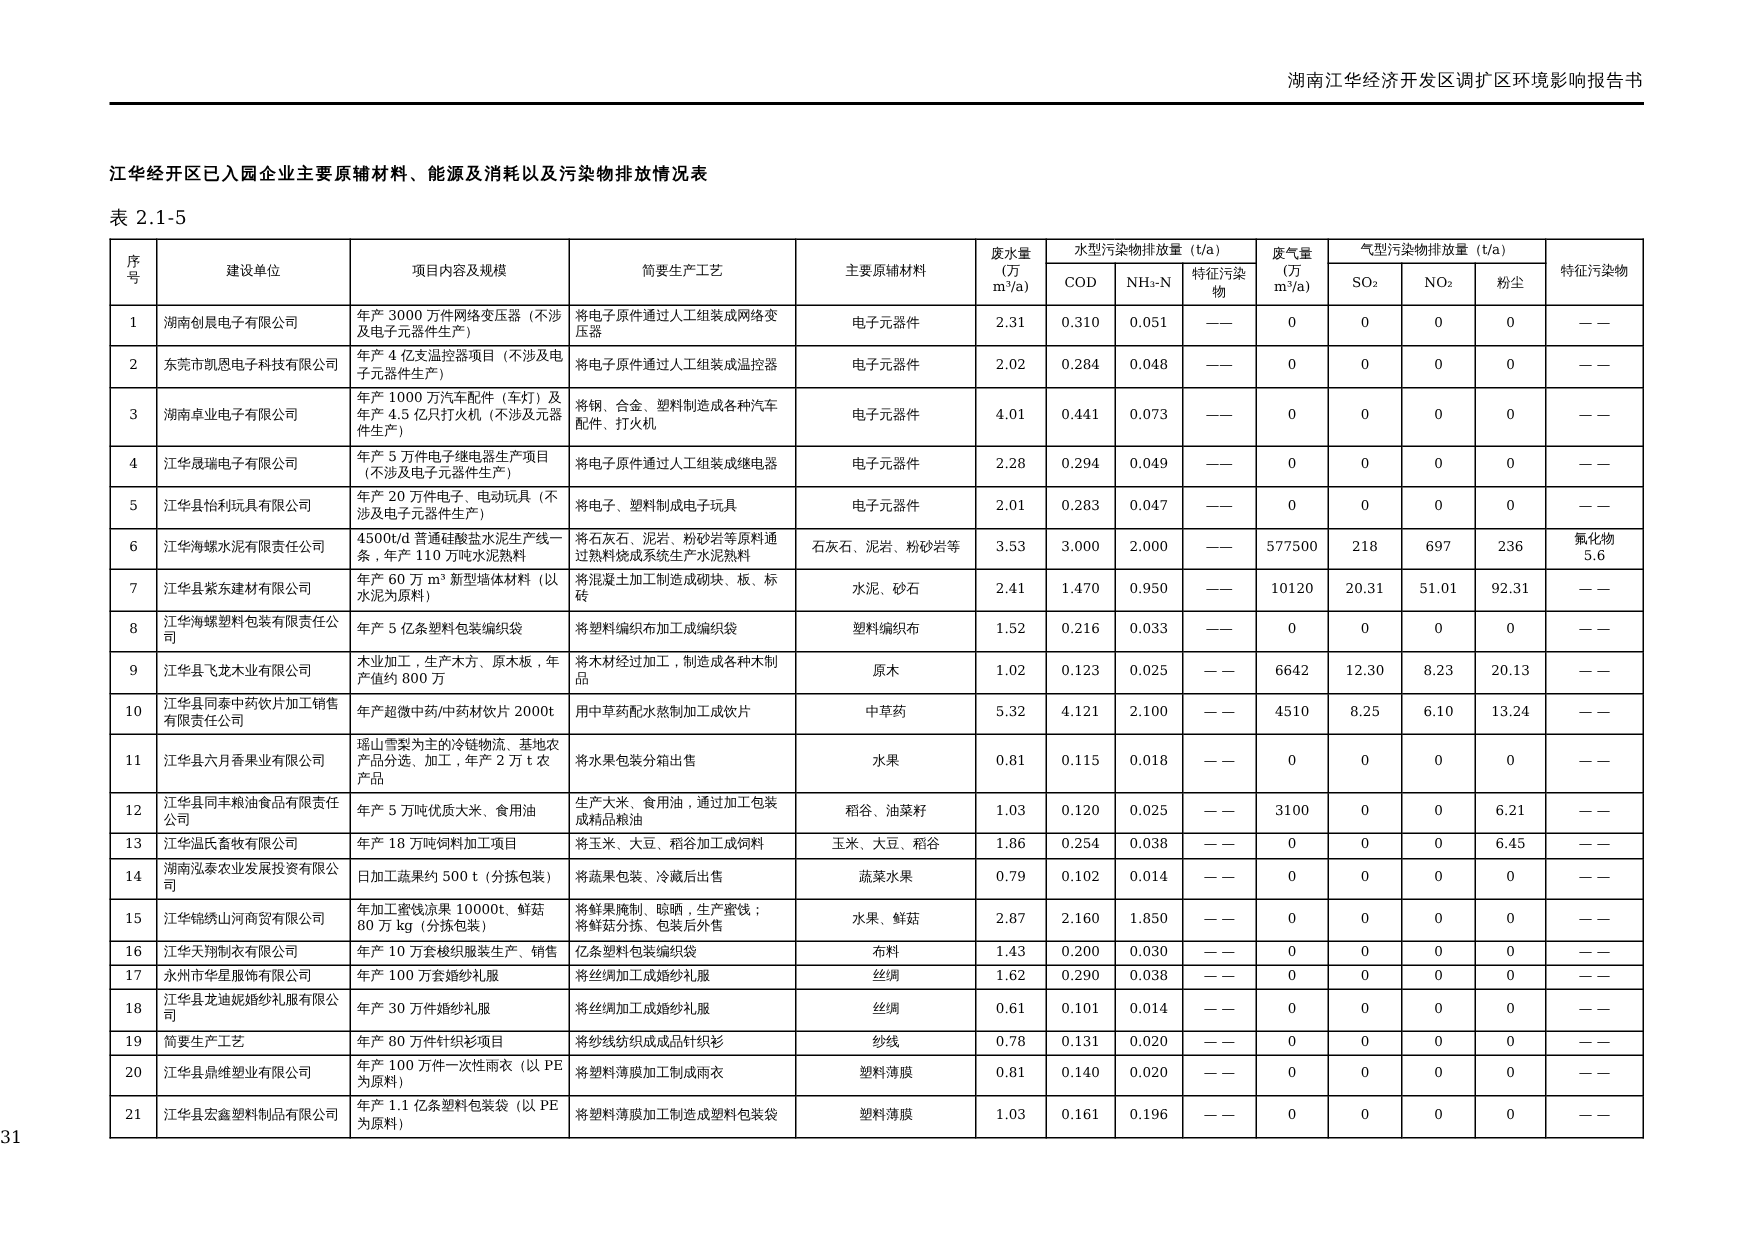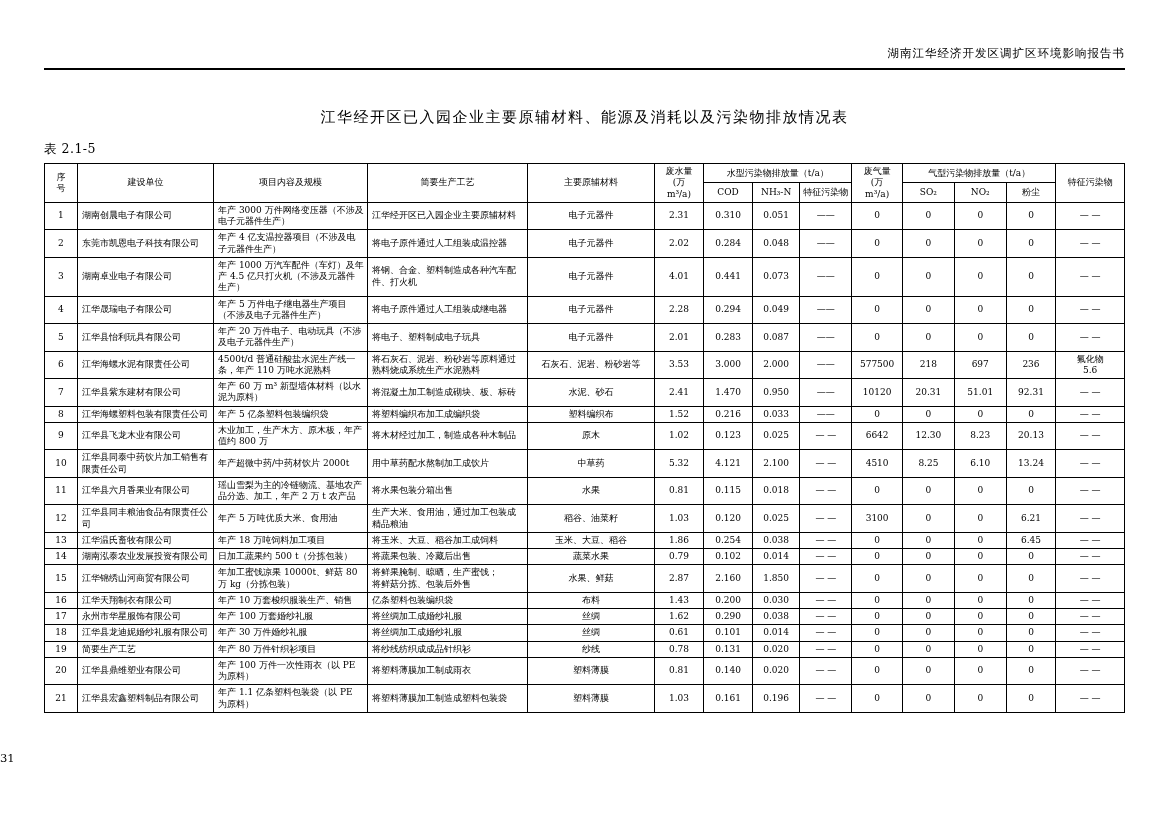--- a/index.html
+++ b/index.html
@@ -1,37 +1,37 @@
 <!DOCTYPE html>
 <html><head>
 <meta charset="utf-8">
 <style>
   html, body { margin: 0; padding: 0; background: #ffffff; }
   body {
     width: 1169px; height: 827px; position: relative; overflow: hidden;
     font-family: "DejaVu Serif", "Liberation Serif", serif;
     color: #000;
   }
-  .content { margin: 0 44px; }
+  .content { margin: 0 73px; }
   .doc-header {
     padding-top: 46px;
     text-align: right;
     font-size: 11.5px;
     letter-spacing: 1px;
   }
   .header-rule {
     border: none;
     border-top: 2px solid #000;
     margin: 7px 0 0 0;
   }
   .doc-title {
     margin-top: 38px;
-    text-align: center;
-    font-size: 15px;
-    font-weight: normal;
+    text-align: left;
+    font-size: 11px;
+    font-weight: bold;
     letter-spacing: 1.5px;
   }
   .table-label {
     margin-top: 14px;
     font-size: 12.5px;
     font-weight: normal;
     letter-spacing: 0.5px;
   }
   table.main {
     margin-top: 5px;
@@ -112,21 +112,21 @@
         <th>SO₂</th>
         <th>NO₂</th>
         <th>粉尘</th>
       </tr>
     </thead>
     <tbody>
         <tr>
           <td>1</td>
           <td class="left">湖南创晨电子有限公司</td>
           <td class="left">年产 3000 万件网络变压器（不涉及电子元器件生产）</td>
-          <td class="left">江华经开区已入园企业主要原辅材料</td>
+          <td class="left">将电子原件通过人工组装成网络变压器</td>
           <td>电子元器件</td>
           <td>2.31</td>
           <td>0.310</td>
           <td>0.051</td>
           <td>——</td>
           <td>0</td>
           <td>0</td>
           <td>0</td>
           <td>0</td>
           <td>— —</td>
@@ -180,21 +180,21 @@
           <td>— —</td>
         </tr>
         <tr>
           <td>5</td>
           <td class="left">江华县怡利玩具有限公司</td>
           <td class="left">年产 20 万件电子、电动玩具（不涉及电子元器件生产）</td>
           <td class="left">将电子、塑料制成电子玩具</td>
           <td>电子元器件</td>
           <td>2.01</td>
           <td>0.283</td>
-          <td>0.087</td>
+          <td>0.047</td>
           <td>——</td>
           <td>0</td>
           <td>0</td>
           <td>0</td>
           <td>0</td>
           <td>— —</td>
         </tr>
         <tr>
           <td>6</td>
           <td class="left">江华海螺水泥有限责任公司</td>

